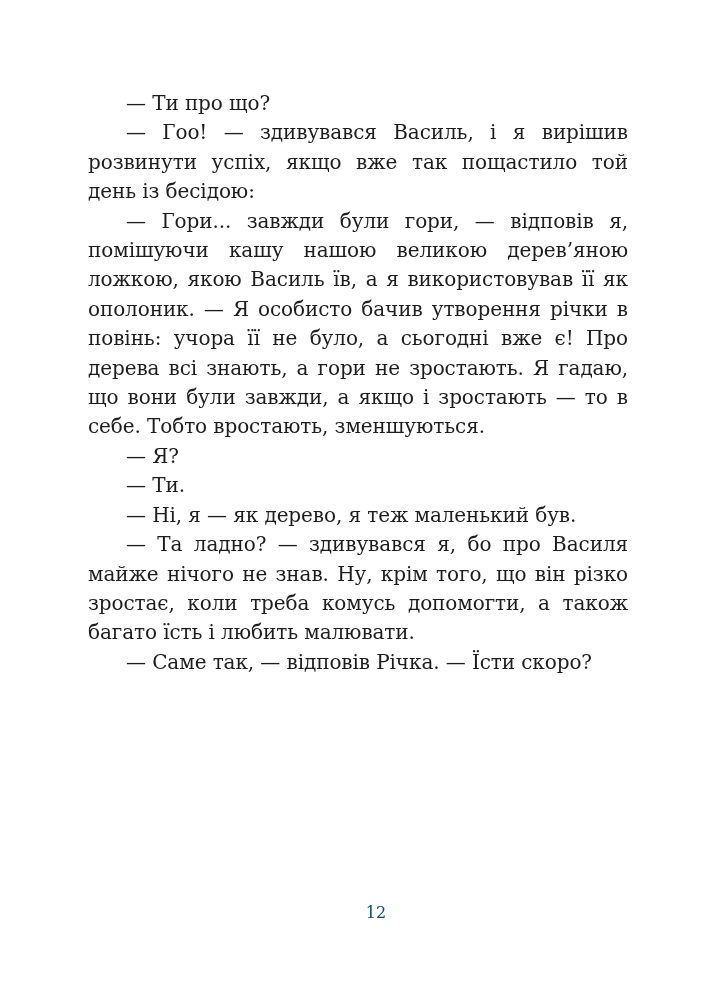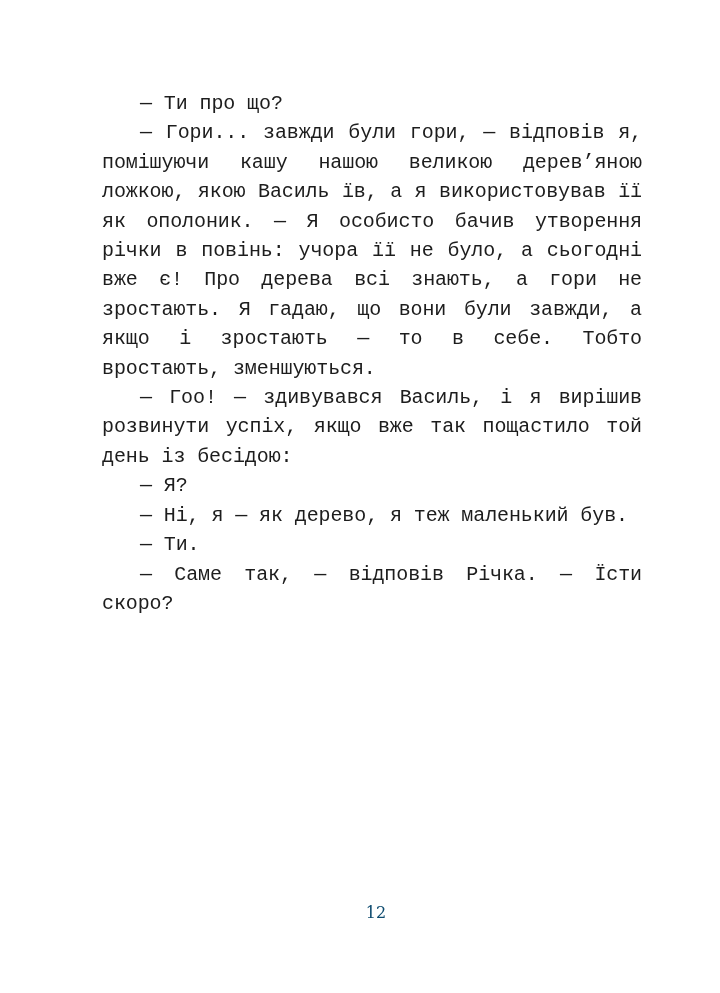--- a/index.html
+++ b/index.html
@@ -11,24 +11,23 @@
     position: relative;
     width: 720px;
     height: 993px;
     background: #ffffff;
     overflow: hidden;
     font-family: "DejaVu Serif", "Liberation Serif", serif;
     color: #1d1d1d;
   }
   .text-block {
     position: absolute;
-    left: 102px;
+    left: 88px;
     top: 89px;
     width: 540px;
-    font-family: Liberation Mono, monospace;
   }
   .text-block p {
     margin: 0;
     padding: 0;
     font-size: 20px;
     line-height: 29.4px;
     text-align: justify;
     text-indent: 38px;
     letter-spacing: -0.1px;
   }
@@ -41,21 +40,22 @@
     font-size: 16px;
     color: #0c4a6e;
   }
 </style>
 </head>
 <body>
 
 <div class="page">
   <div class="text-block">
       <p>— Ти про що?</p>
+      <p>— Гоо! — здивувався Василь, і я вирішив розвинути успіх, якщо вже так пощастило той день із бесідою:</p>
       <p>— Гори... завжди були гори, — відповів я, помішуючи кашу нашою великою дерев’яною ложкою, якою Василь їв, а я використовував її як ополоник. — Я особисто бачив утворення річки в повінь: учора її не було, а сьогодні вже є! Про дерева всі знають, а гори не зростають. Я гадаю, що вони були завжди, а якщо і зростають — то в себе. Тобто вростають, зменшуються.</p>
-      <p>— Гоо! — здивувався Василь, і я вирішив розвинути успіх, якщо вже так пощастило той день із бесідою:</p>
       <p>— Я?</p>
+      <p>— Ти.</p>
       <p>— Ні, я — як дерево, я теж маленький був.</p>
-      <p>— Ти.</p>
+      <p>— Та ладно? — здивувався я, бо про Василя майже нічого не знав. Ну, крім того, що він різко зростає, коли треба комусь допомогти, а також багато їсть і любить малювати.</p>
       <p>— Саме так, — відповів Річка. — Їсти скоро?</p>
     </div>
   <div class="page-number">12</div>
 </div>
 
 </body></html>

